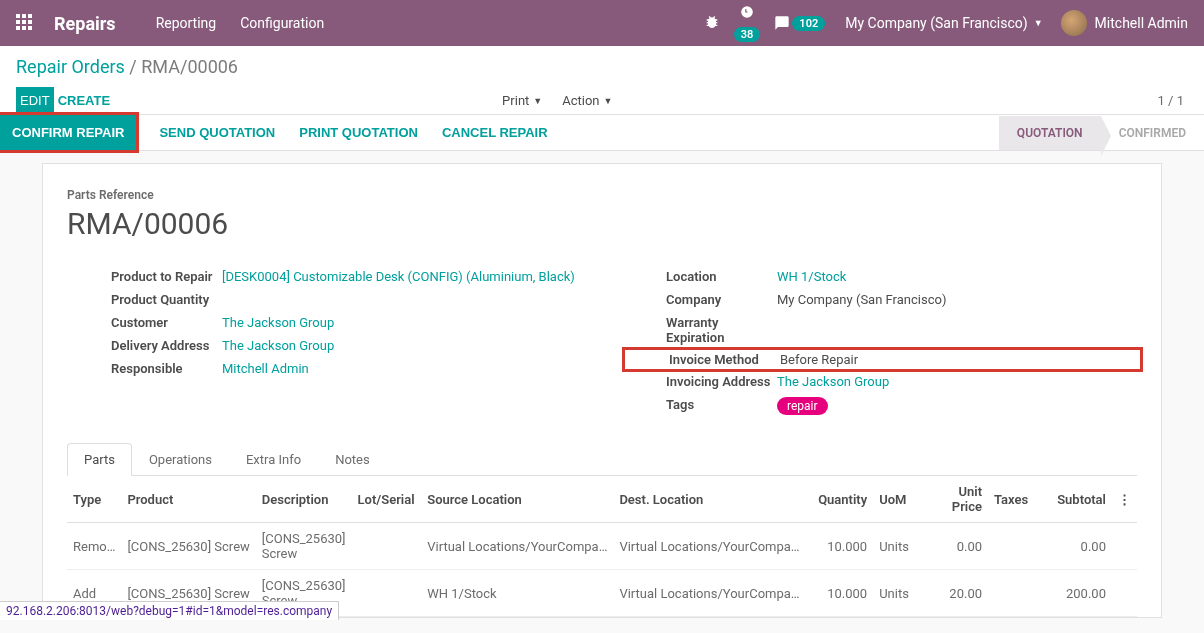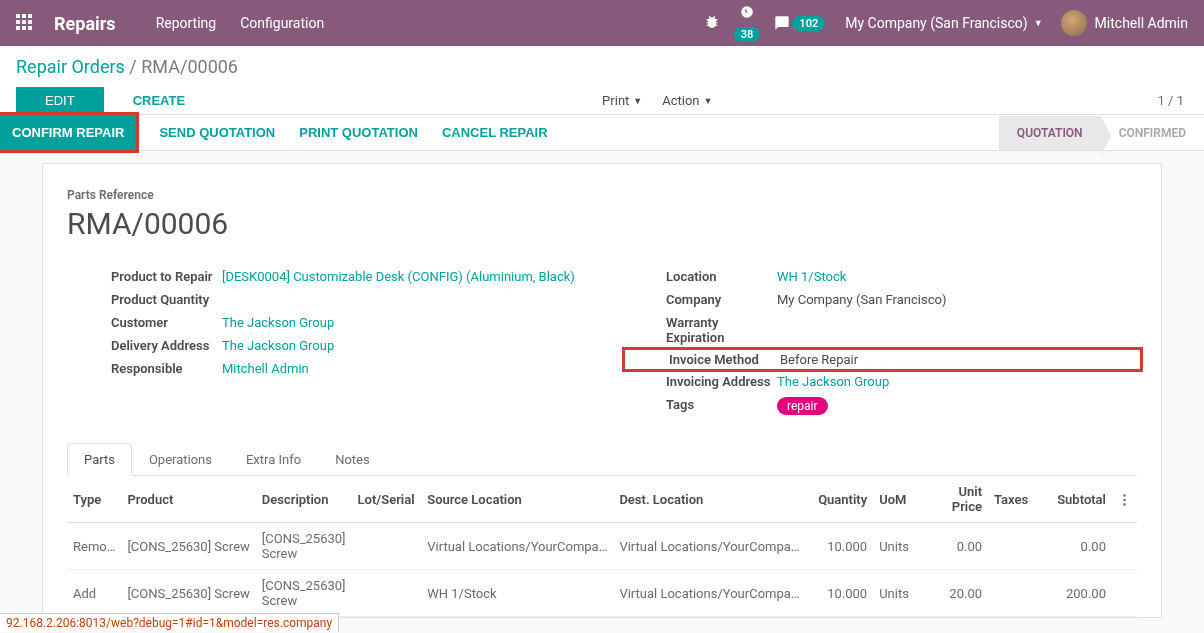--- a/index.html
+++ b/index.html
@@ -13,21 +13,21 @@
 .badge-group { display: flex; align-items: center; gap: 14px; margin-right: 20px; }
 .pill { background: #00a09d; color: #fff; border-radius: 10px; padding: 1px 7px; font-size: 11px; font-weight: 600; }
 .msg-badge { display: flex; align-items: center; gap: 2px; }
 .company-sel { color: #fff; font-size: 14px; margin-right: 18px; cursor: pointer; display: flex; align-items: center; gap: 6px; }
 .user-area { display: flex; align-items: center; gap: 8px; color: #fff; font-size: 14px; cursor: pointer; }
 .avatar { width: 26px; height: 26px; border-radius: 50%; background: radial-gradient(circle at 40% 40%, #d4a574, #8b6b4a); }
 .control-bar { background: #fff; padding: 10px 16px 0 16px; }
 .breadcrumb { font-size: 18px; color: #7c7c7c; margin-bottom: 10px; }
 .breadcrumb .root { color: #00a09d; cursor: pointer; }
 .actions-row { display: flex; align-items: center; }
-.btn { padding: 6px 29px; font-size: 13px; border: none; cursor: pointer; background: transparent; }
+.btn { padding: 6px 4px; font-size: 13px; border: none; cursor: pointer; background: transparent; }
 .btn-primary { background: #00a09d; color: #fff; font-weight: 500; }
 .btn-link { color: #00a09d; font-weight: 700; }
 .center-actions { margin-left: 380px; display: flex; gap: 4px; }
 .dropdown-btn { color: #4c4c4c; padding: 6px 8px; font-size: 13px; cursor: pointer; display: flex; align-items: center; gap: 4px; }
 .caret { font-size: 9px; }
 .pager { margin-left: auto; color: #6c6c6c; font-size: 13px; padding-right: 4px; }
 .status-row { display: flex; align-items: center; border-top: 1px solid #e0e0e0; border-bottom: 1px solid #e0e0e0; background: #fff; }
 .status-btn { padding: 10px 12px; color: #00a09d; font-weight: 600; font-size: 13px; cursor: pointer; background: transparent; border: none; }
 .status-btn.highlighted { background: #00a09d; color: #fff; border: 3px solid #d43a2f; margin: -3px 8px -3px -3px; }
 .status-arrows { margin-left: auto; display: flex; }
@@ -47,21 +47,21 @@
 .tag-pill { background: #e6007e; color: #fff; border-radius: 10px; padding: 2px 10px; font-size: 12px; display: inline-block; }
 .tabs { display: flex; border-bottom: 1px solid #ddd; margin-top: 24px; }
 .tab { padding: 8px 16px; font-size: 13px; color: #6c6c6c; cursor: pointer; border: 1px solid transparent; border-bottom: none; }
 .tab.active { color: #4c4c4c; border-color: #ddd; border-bottom: 1px solid #fff; margin-bottom: -1px; background: #fff; border-radius: 4px 4px 0 0; }
 .parts-table { width: 100%; border-collapse: collapse; font-size: 13px; }
 .parts-table th { text-align: left; padding: 8px 6px; border-bottom: 1px solid #ddd; font-weight: 600; color: #4c4c4c; }
 .parts-table th.num { text-align: right; }
 .parts-table td { padding: 8px 6px; border-bottom: 1px solid #eee; color: #6c6c6c; white-space: nowrap; overflow: hidden; text-overflow: ellipsis; }
 .parts-table td.num { text-align: right; }
 .kebab { width: 14px; text-align: center; color: #888; }
-.statusbar-area { background: #fff; position: fixed; bottom: 1px; left: 0; font-size: 12px; color: #c2410c; padding: 2px 6px; border-top: 1px solid #ccc; border-right: 1px solid #ccc; }
+.statusbar-area { background: #fff; position: fixed; bottom: 13px; left: 0; font-size: 12px; color: #4c1d95; padding: 2px 6px; border-top: 1px solid #ccc; border-right: 1px solid #ccc; }
 .bug-icon svg { width: 16px; height: 16px; fill: #fff; }
 .clock-icon { display: flex; align-items: center; gap: 8px; flex-direction: column; }
 .clock-icon svg { width: 14px; height: 14px; fill: #fff; }
 </style>
 </head>
 <body>
 
 <div class="topbar">
   <div class="apps-icon">
       <span></span>

